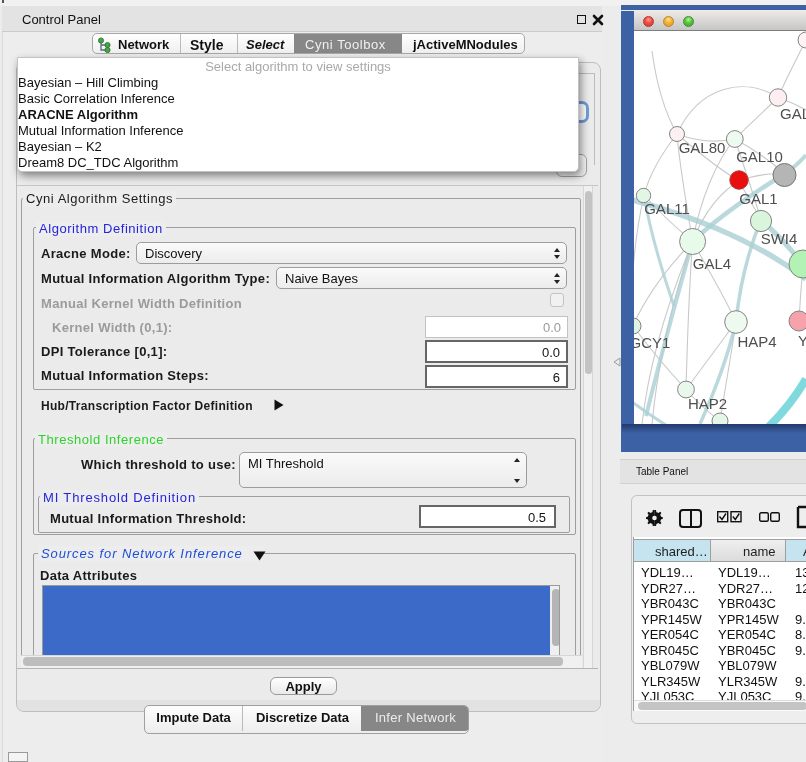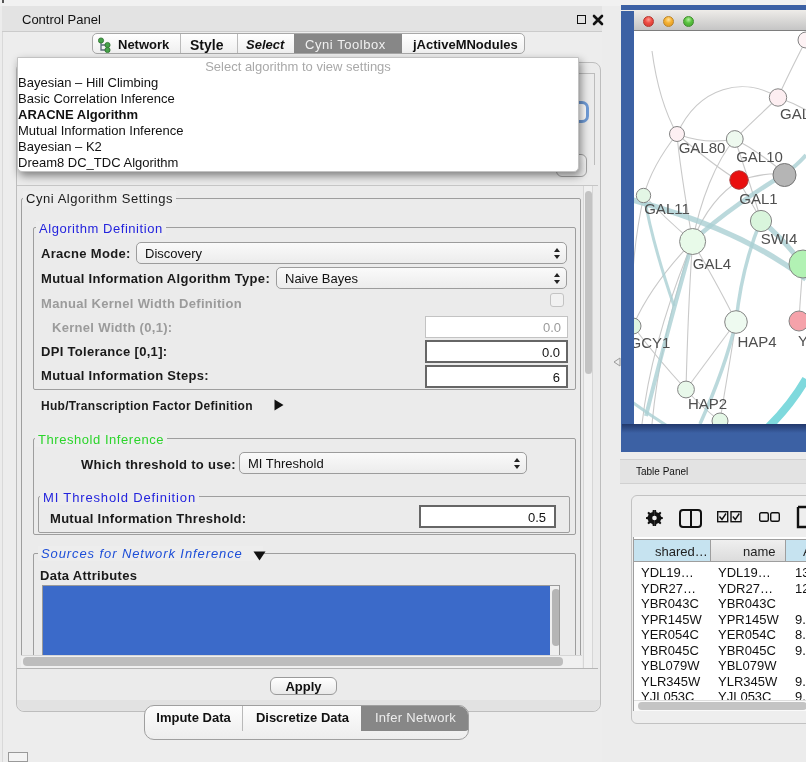--- a/index.html
+++ b/index.html
@@ -85,21 +85,21 @@
 
 <div class="lbl" style="left:41px;top:399px;font-size:12px;">Hub/Transcription Factor Definition</div>
 <svg class="abs" style="left:274px;top:399px;" width="10" height="12" viewBox="0 0 10 12">
   <path d="M0.5 0.5 L9.5 6 L0.5 11.5 Z" fill="#111"></path>
 </svg>
 
 <div class="gbox" style="left:33px;top:438px;width:543px;height:97px;"></div>
 <div class="gtitle" style="left:35px;top:432px;color:#2bd42b;">Threshold Inference</div>
 
 <div class="lbl" style="left:81px;top:457px;">Which threshold to use:</div>
-<div class="combo" style="left:239px;top:452px;width:288px;height:22px;">
+<div class="combo" style="left:239px;top:452px;width:288px;height:36px;">
   <div class="ctext">MI Threshold</div>
       <div class="au"></div>
       <div class="ad"></div>
 </div>
 
 <div class="gbox" style="left:38px;top:496px;width:532px;height:37px;"></div>
 <div class="gtitle" style="left:40px;top:490px;color:#2424dd;letter-spacing:0.85px;">MI Threshold Definition</div>
 <div class="lbl" style="left:50px;top:511px;">Mutual Information Threshold:</div>
 <div class="field" style="left:419px;top:505px;width:137px;height:23px;border:2px solid #666;color:#111;padding:3px 8px 0 0;">0.5</div>
 
@@ -115,21 +115,21 @@
   <div class="abs" style="left:507px;top:0;width:11px;height:71px;background:#efefef;"></div>
   <div class="abs" style="left:508.5px;top:3px;width:8px;height:57px;background:#b5b5b5;border-radius:4px;"></div>
 </div>
 
 <div class="abs" style="left:21px;top:655px;width:561px;height:13px;background:#f0f0f0;border-top:1px solid #d6d6d6;"></div>
 <div class="abs" style="left:23px;top:657px;width:540px;height:9px;background:#bdbdbd;border-radius:4px;"></div>
 <div class="abs" style="left:17px;top:668px;width:581px;height:1px;background:#b5b5b5;"></div>
 
 <div class="abs" style="left:270px;top:677px;width:67px;height:18px;background:linear-gradient(#ffffff,#e9e9e9);border:1px solid #9a9a9a;border-radius:6px;text-align:center;font-size:13px;font-weight:bold;color:#111;padding-top:1px;">Apply</div>
 
-<div class="abs" style="left:144px;top:705px;width:325px;height:35px;background:linear-gradient(#fdfdfd,#ededed);border:1px solid #9f9f9f;border-radius:10px;overflow:hidden;">
+<div class="abs" style="left:144px;top:705px;width:325px;height:29px;background:linear-gradient(#fdfdfd,#ededed);border:1px solid #9f9f9f;border-radius:5px;overflow:hidden;">
   <div class="abs" style="left:0;top:0;width:98px;height:25px;text-align:center;font-size:13px;font-weight:bold;color:#111;padding-top:4px;border-right:1px solid #b9b9b9;">Impute Data</div>
   <div class="abs" style="left:99px;top:0;width:117px;height:25px;text-align:center;font-size:13px;font-weight:bold;color:#111;padding-top:4px;">Discretize Data</div>
   <div class="abs" style="left:216px;top:0;width:109px;height:25px;background:#878787;text-align:center;font-size:13px;color:#ededed;padding-top:4px;letter-spacing:0.3px;border-radius:0 5px 5px 0;">Infer Network</div>
 </div>
 
 <div class="abs" style="left:8px;top:752px;width:20px;height:10px;background:#f4f4f4;border:1px solid #9a9a9a;"></div>
 
 <div class="abs" style="left:92px;top:33px;width:433px;height:21px;background:linear-gradient(#ffffff,#efefef);border:1px solid #a8a8a8;border-radius:5px;overflow:hidden;text-align:right;">
   <div class="abs" style="left:87px;top:0;width:1px;height:21px;background:#bbb;"></div>
   <div class="abs" style="left:144px;top:0;width:1px;height:21px;background:#bbb;"></div>

